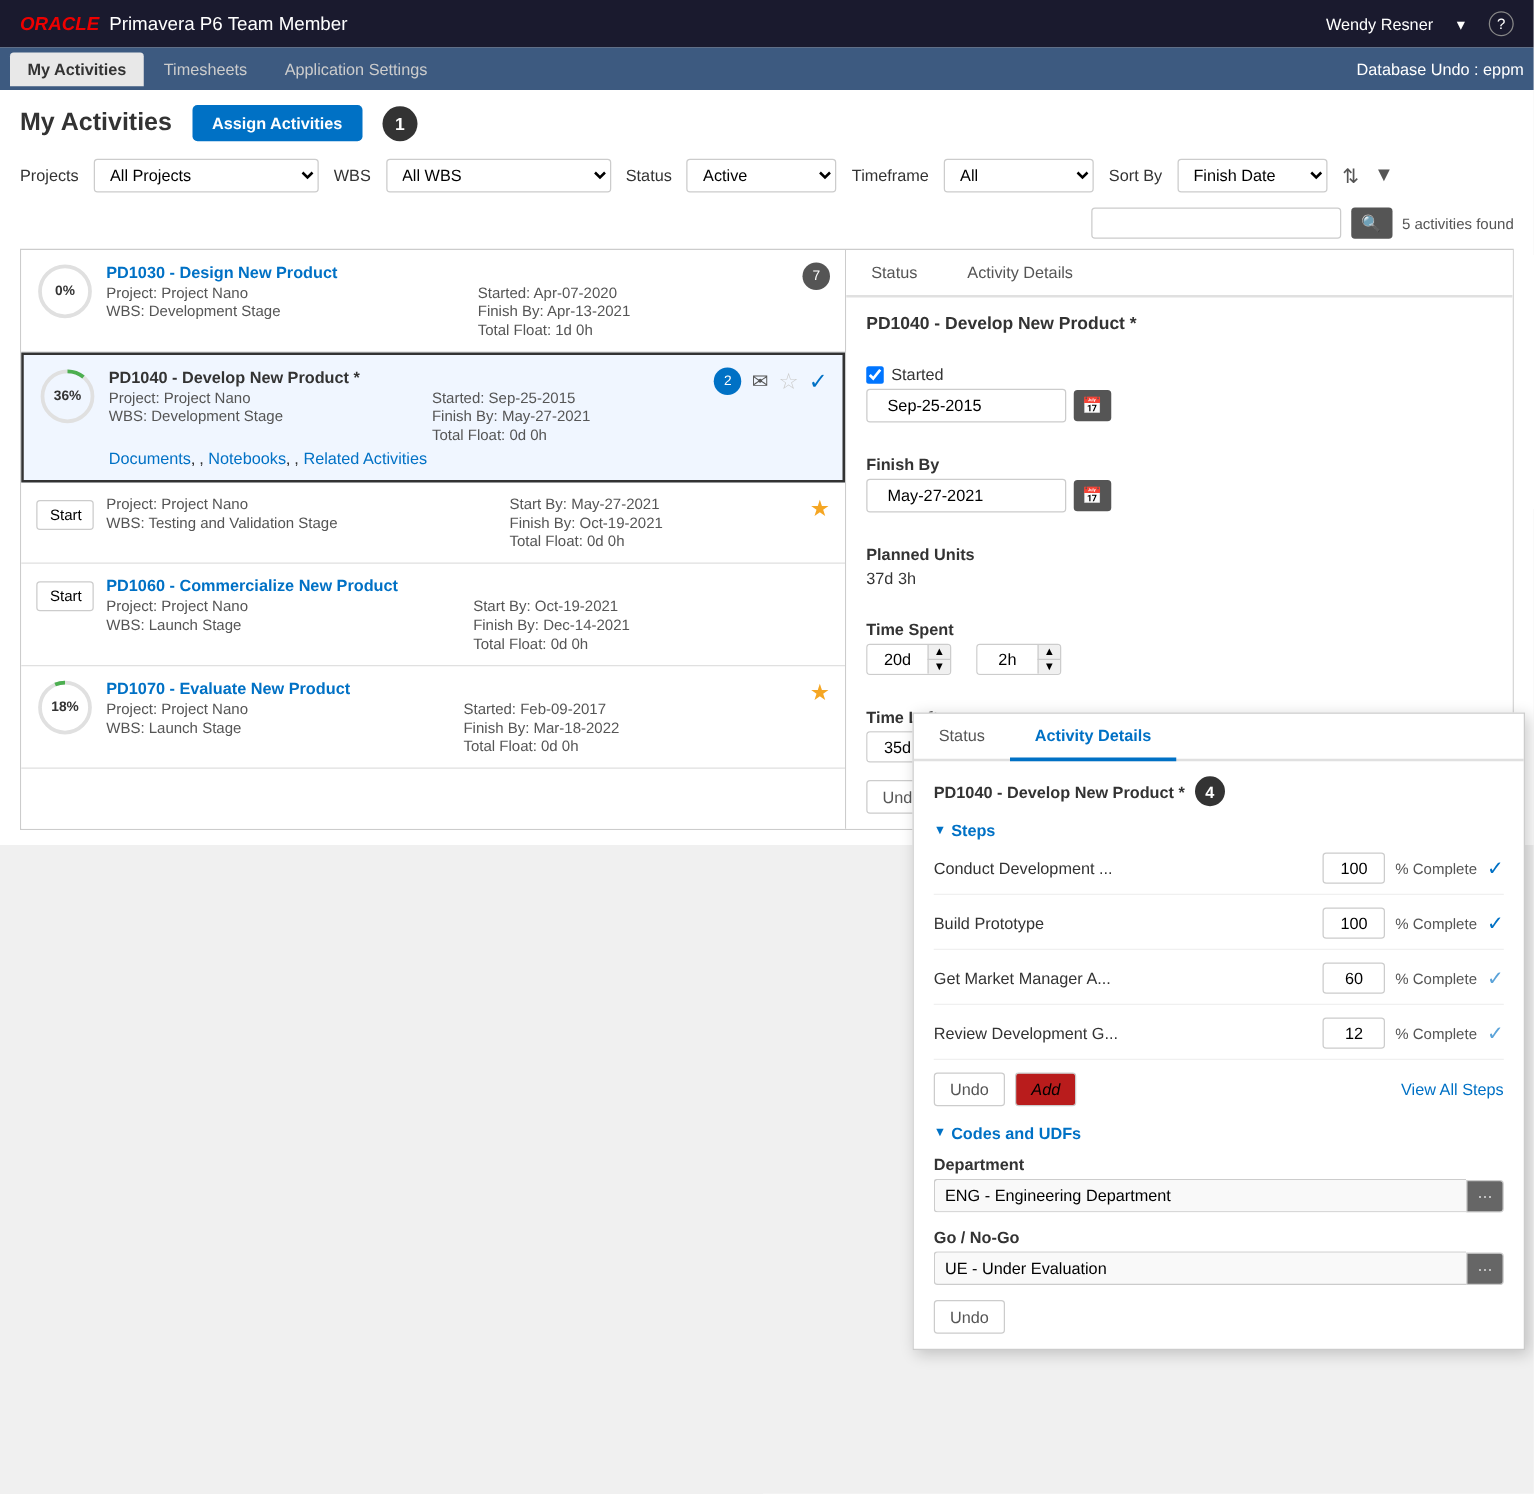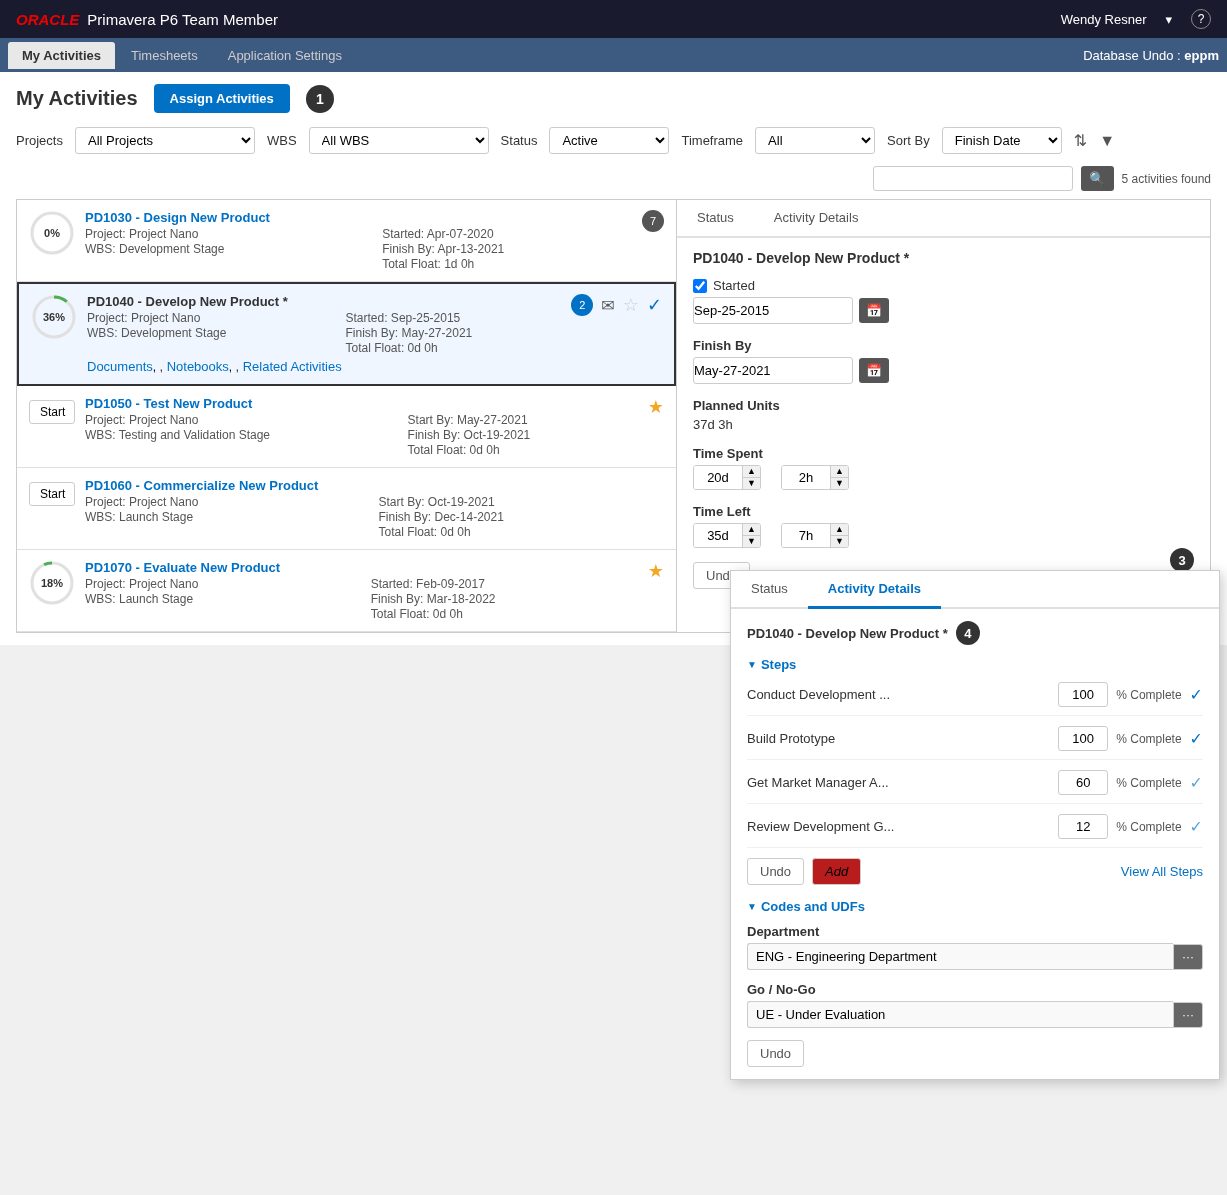--- a/index.html
+++ b/index.html
@@ -43,21 +43,21 @@
     .nav-tabs { display: flex; gap: 2px; }
     .nav-tab {
       padding: 6px 14px;
       cursor: pointer;
       color: #ccc;
       font-size: 13px;
       border-radius: 3px 3px 0 0;
     }
     .nav-tab.active { background: #e8e8e8; color: #333; font-weight: bold; }
     .db-info { color: white; font-size: 13px; }
-    .db-name { font-weight: bold; }
+    .db-name { font-weight: normal; }
 
     
     .main-content {
       background: white;
       margin: 0;
       padding: 12px 16px;
     }
 
     
     .page-header {
@@ -240,28 +240,28 @@
       cursor: pointer;
       font-size: 13px;
       color: #555;
       border-bottom: 3px solid transparent;
       margin-bottom: -2px;
     }
 
     .panel-content { padding: 12px 16px; }
     .panel-title { font-size: 14px; font-weight: bold; color: #333; margin-bottom: 12px; }
 
-    .form-group { margin-bottom: 14px; }
+    .form-group { margin-bottom: 14px; margin-top: 26px; }
     .form-label { font-size: 13px; color: #333; margin-bottom: 4px; display: block; font-weight: bold; }
     .form-label.checkbox-label { display: flex; align-items: center; gap: 6px; font-weight: normal; }
     .date-input-row { display: flex; align-items: center; gap: 6px; }
     .date-input {
       border: 1px solid #ccc;
       border-radius: 3px;
-      padding: 5px 0;
+      padding: 5px 16px;
       font-size: 13px;
       width: 160px;
     }
     .cal-btn {
       background: #555;
       color: white;
       border: none;
       padding: 5px 7px;
       border-radius: 3px;
       cursor: pointer;
@@ -538,21 +538,20 @@
             <div class="action-badge blue">2</div>
             <span class="mail-icon">✉</span>
             <span class="star-icon empty">☆</span>
             <span class="check-icon">✓</span>
           </div>
         </div>
 
         <div class="activity-card">
           <button class="start-btn">Start</button>
           <div class="card-body">
-            <div class="card-title">PD1050 - Test New Product</div>
             <div class="card-meta">
               <span class="meta-item">Project: Project Nano</span>
               <span class="meta-item">Start By: May-27-2021</span>
               <span class="meta-item">WBS: Testing and Validation Stage</span>
               <span class="meta-item">Finish By: Oct-19-2021</span>
               <span class="meta-item"></span>
               <span class="meta-item">Total Float: 0d 0h</span>
             </div>
           </div>
           <div class="card-actions">

